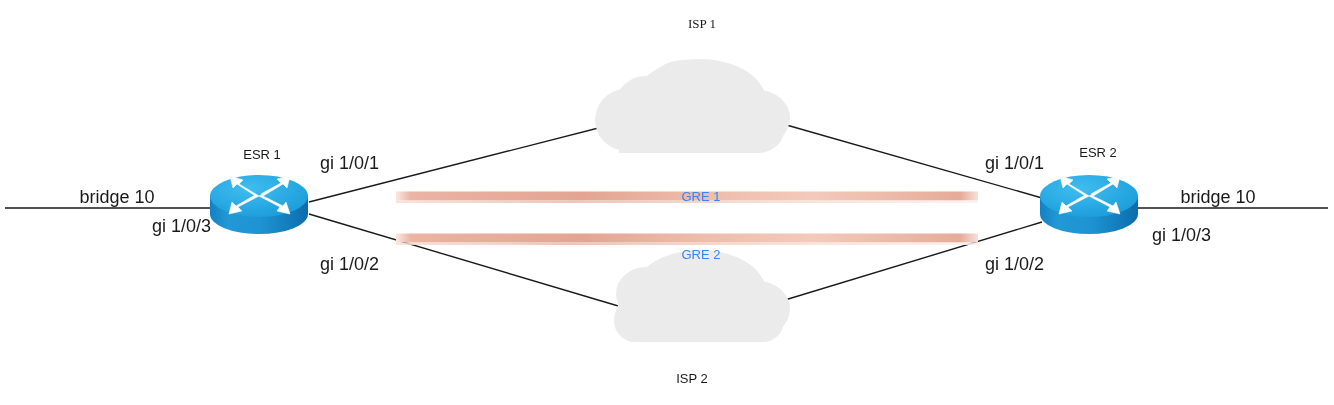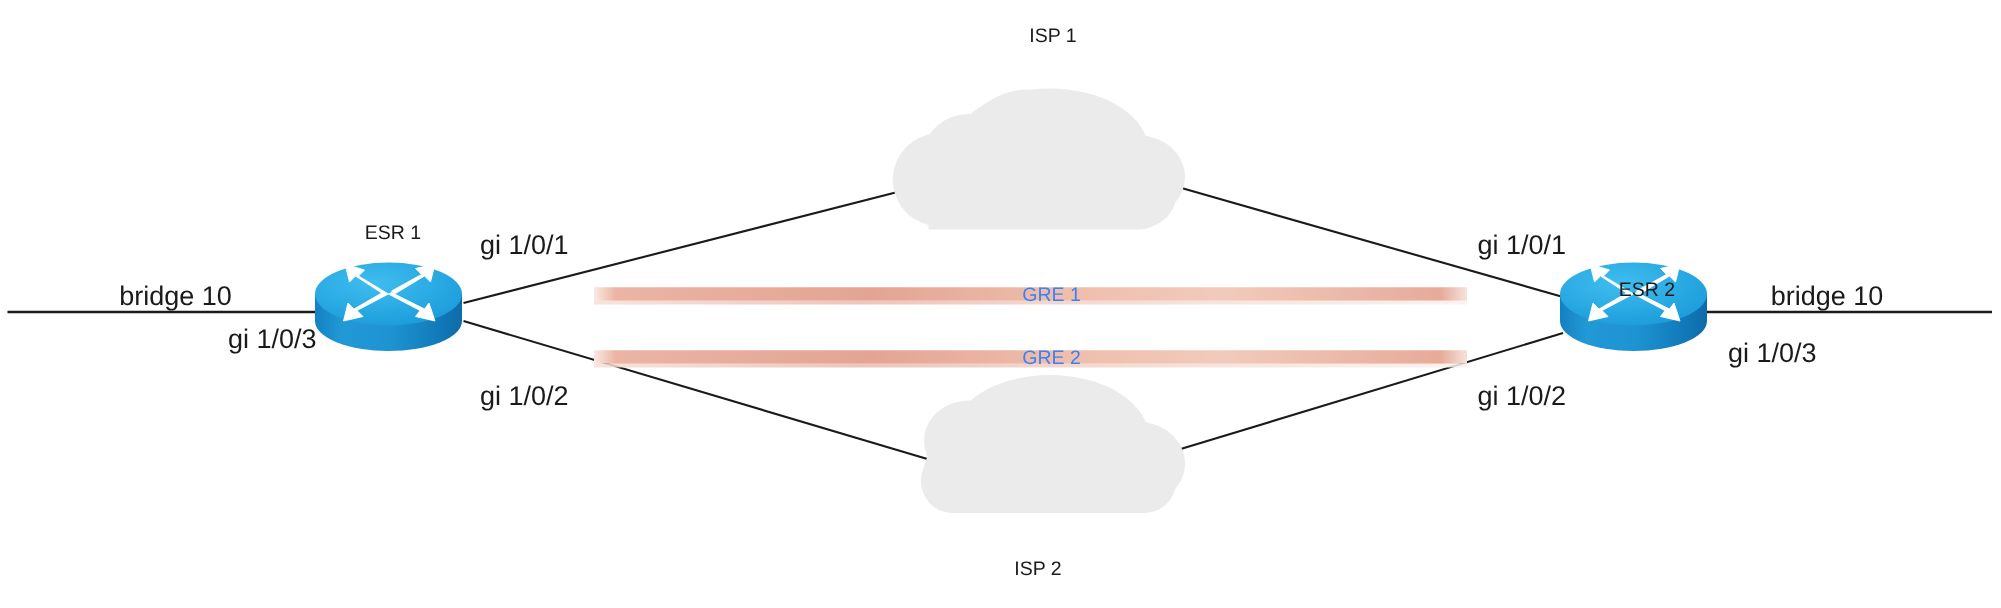--- a/index.html
+++ b/index.html
@@ -154,23 +154,23 @@
         <path d="M 1089 196 L 1069 184 L 1073 180 L 1060 176 L 1063 188 L 1067 184 L 1087 197 z"></path>
         <path d="M 1089 196 L 1110 207 L 1107 211 L 1120 214 L 1116 202 L 1113 206 L 1091 195 z"></path>
         <path d="M 1091 194 L 1111 183 L 1107 179 L 1120 176 L 1117 188 L 1113 184 L 1093 196 z"></path>
         <path d="M 1087 197 L 1068 207 L 1072 211 L 1059 214 L 1062 202 L 1066 206 L 1085 195 z"></path>
       </g>
     </g>
   </svg>
 
   <div class="lbl lbl-center node-title" style="left:262px; top:148px;">ESR 1</div>
 
-  <div class="lbl lbl-center node-title" style="left:1098px; top:146px;margin-top:40px;">ESR 2</div>
+  <div class="lbl lbl-center node-title" style="left:1098px; top:146px;">ESR 2</div>
 
-  <div class="lbl lbl-center node-title" style="left:702px; top:17px;">ISP 1</div>
+  <div class="lbl lbl-center node-title" style="left:702px; top:17px;font-family:Liberation Serif, serif;">ISP 1</div>
 
   <div class="lbl lbl-center node-title" style="left:692px; top:372px;">ISP 2</div>
 
   <div class="lbl lbl-center" style="left:117px; top:188px;">bridge 10</div>
 
   <div class="lbl lbl-center" style="left:1218px; top:188px;">bridge 10</div>
 
   <div class="lbl" style="left:320px; top:154px;">gi 1/0/1</div>
 
   <div class="lbl" style="left:320px; top:255px;">gi 1/0/2</div>
@@ -178,15 +178,15 @@
   <div class="lbl" style="left:152px; top:217px;">gi 1/0/3</div>
 
   <div class="lbl" style="left:985px; top:154px;">gi 1/0/1</div>
 
   <div class="lbl" style="left:985px; top:255px;">gi 1/0/2</div>
 
   <div class="lbl" style="left:1152px; top:226px;">gi 1/0/3</div>
 
   <div class="gre-label" style="left:701px; top:196px;">GRE 1</div>
 
-  <div class="gre-label" style="left:701px; top:238px;text-align:center;">GRE 2</div>
+  <div class="gre-label" style="left:701px; top:254px;text-align:center;">GRE 2</div>
 
 </div>
 
 </body></html>

